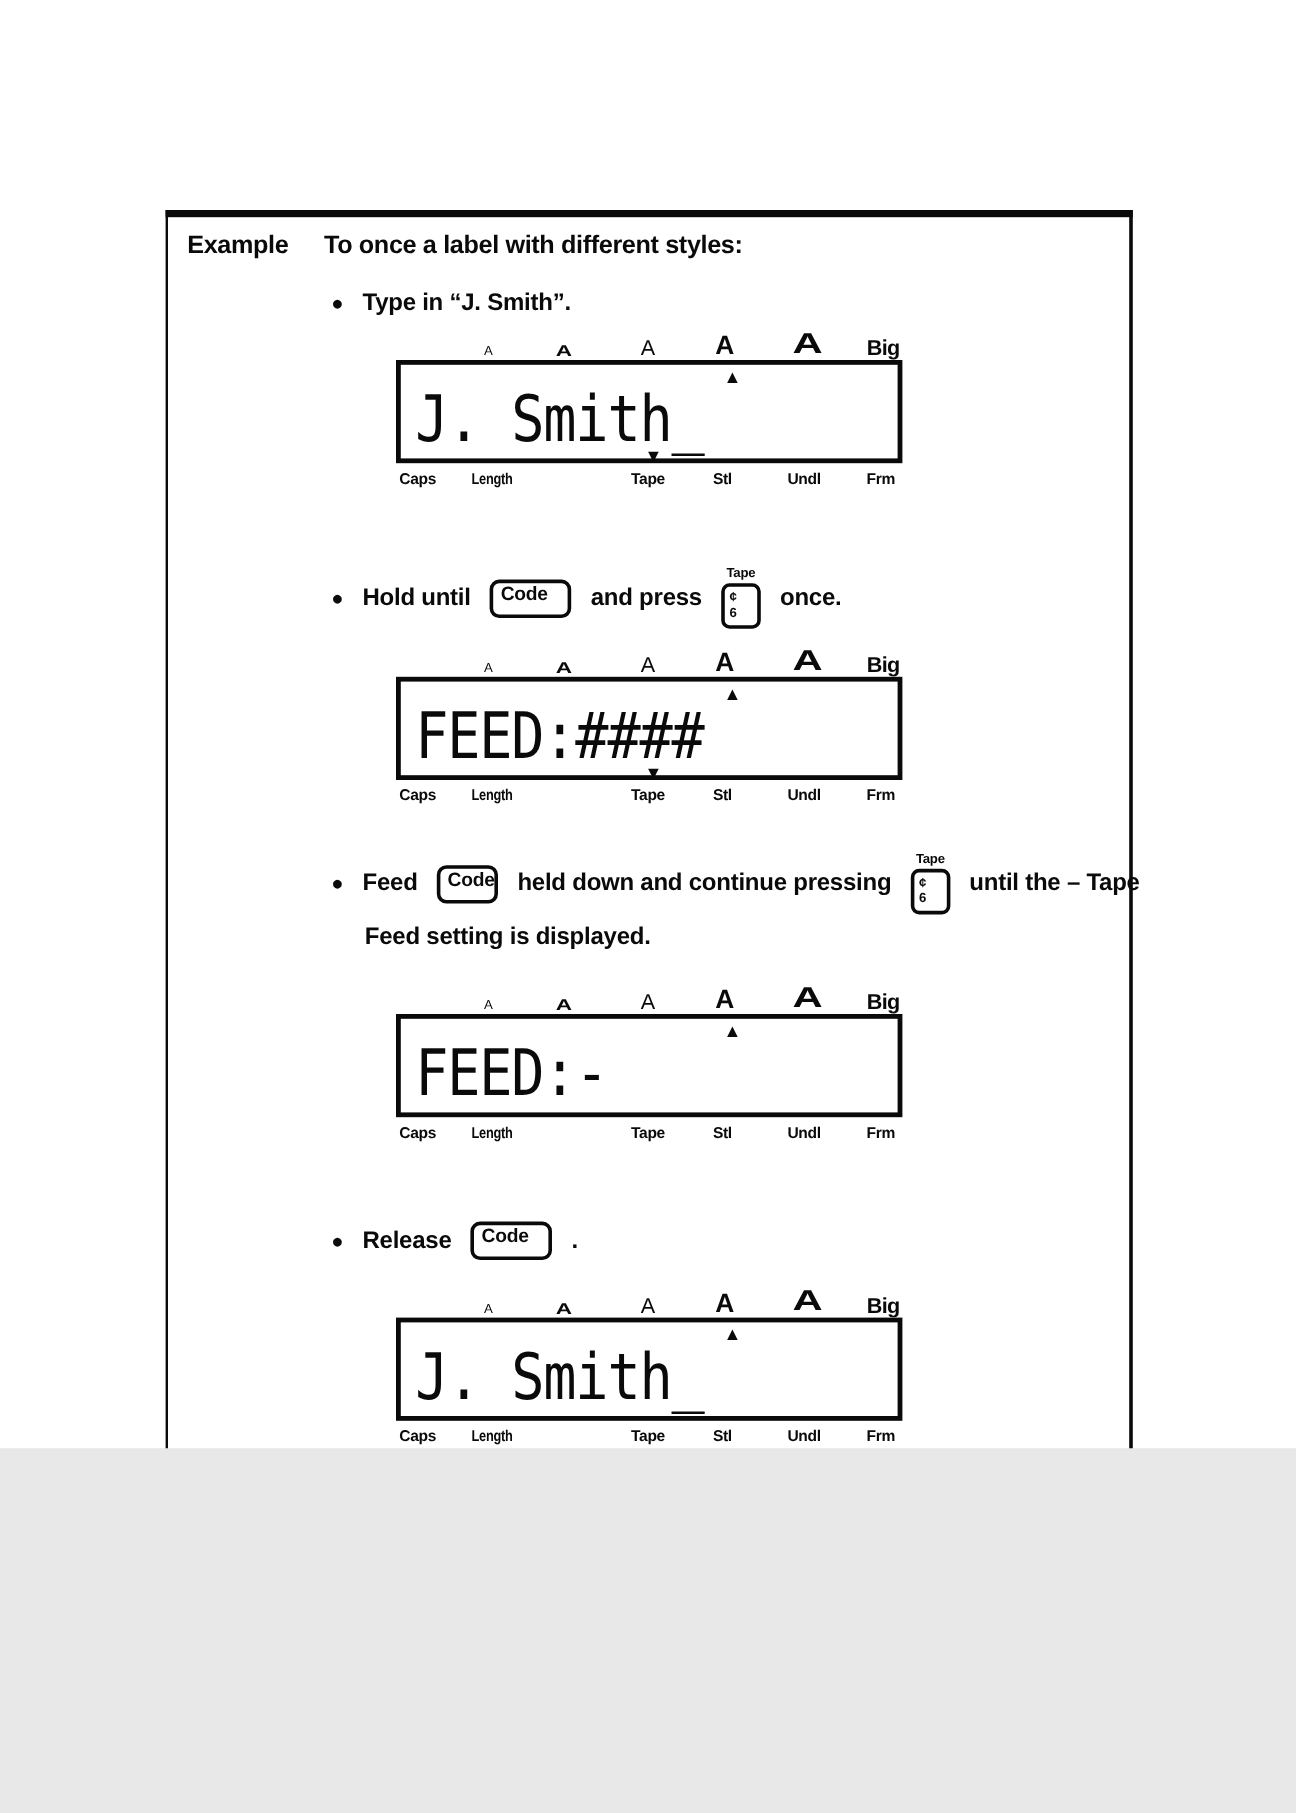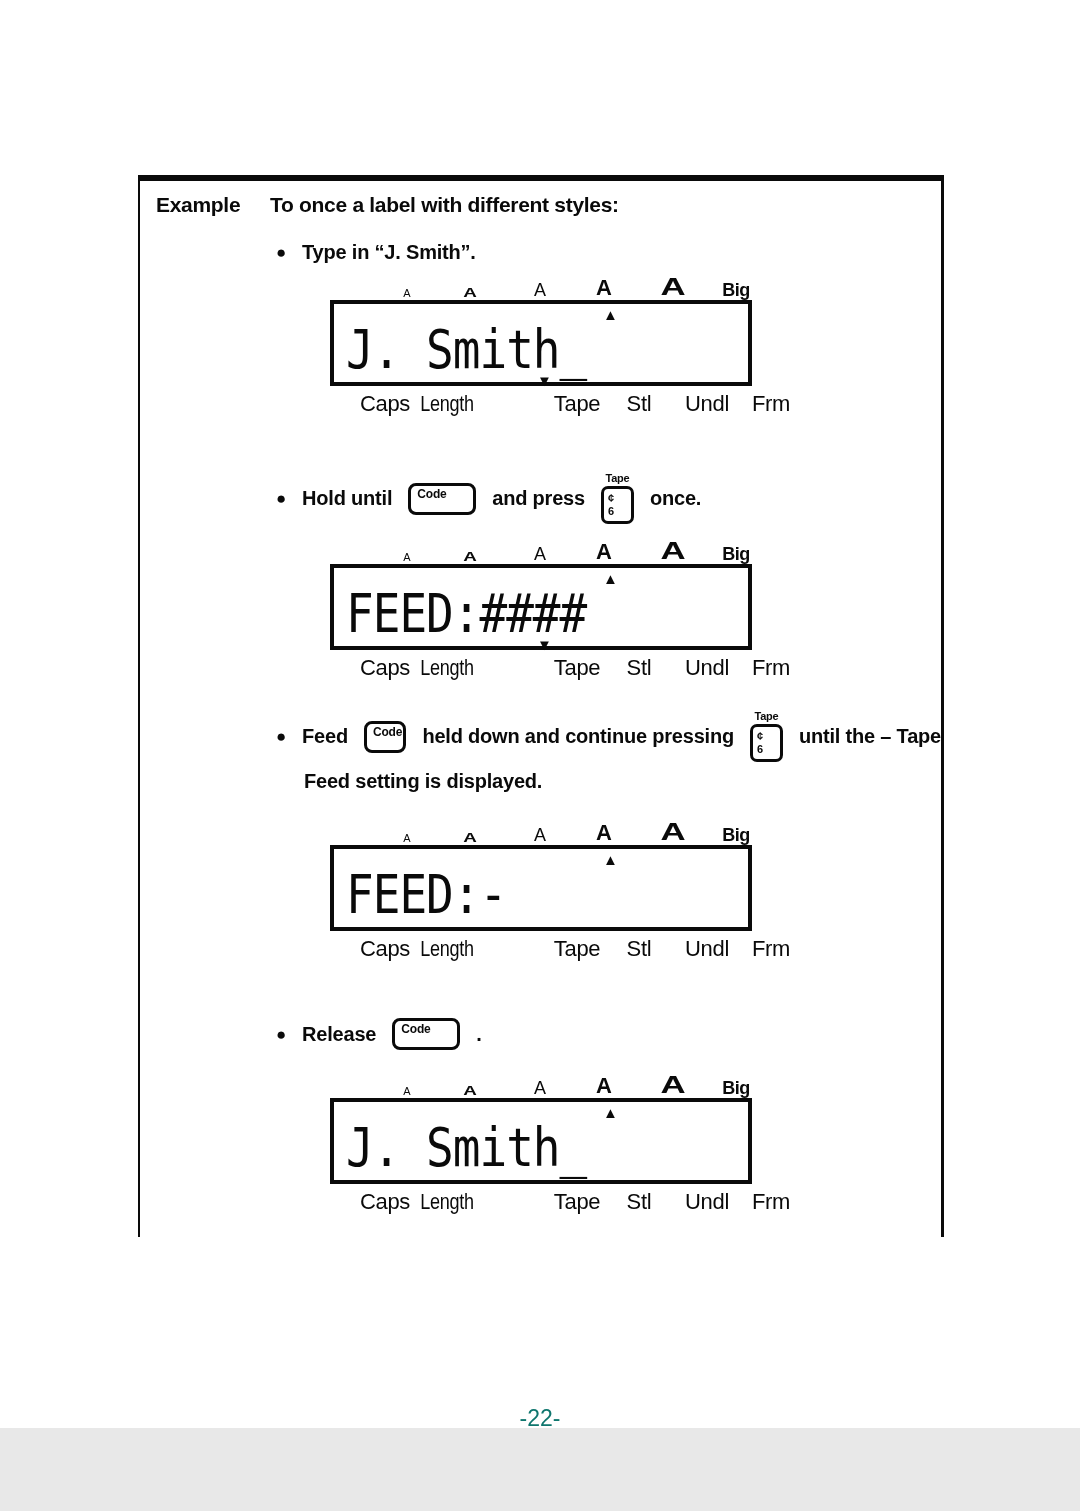--- a/index.html
+++ b/index.html
@@ -1,39 +1,39 @@
 <!DOCTYPE html>
 <html><head>
 <meta charset="utf-8">
 <style>
   * { margin:0; padding:0; box-sizing:border-box; }
   html,body { background:#e8e8e8; }
   .page {
-    position:relative; width:1080px; height:1428px; background:#ffffff;
+    position:relative; width:1080px; height:1207px; background:#ffffff;
     font-family:"Liberation Sans", sans-serif; color:#0a0a0a; overflow:hidden;
     margin:0 auto;
   }
   .frame {
     position:absolute; left:138px; top:175px; width:806px; height:1062px;
     border-top:6px solid #0a0a0a; border-left:2px solid #0a0a0a; border-right:3px solid #0a0a0a;
   }
   
   .header { display:flex; margin:12px 0 0 16px; }
   .header .ex-label { font-weight:bold; font-size:21px; width:114px; letter-spacing:-0.3px; }
   .header .ex-title { font-weight:bold; font-size:21px; letter-spacing:-0.3px; }
   
   .step { margin-left:136px; font-size:20px; font-weight:bold; letter-spacing:-0.2px; }
   .step .line1 { display:flex; align-items:center; gap:16px; }
   .bullet { font-size:17px; line-height:1; flex:0 0 auto; }
   .stext { white-space:nowrap; }
   .line2 { margin-left:28px; margin-top:8px; }
   
   .code-key {
     display:inline-block; border:3px solid #0a0a0a; border-radius:8px;
-    width:68px; height:32px; font-size:12px; font-weight:bold;
+    width:68px; height:32px; font-size:16px; font-weight:bold;
     padding:2px 0 0 6px; line-height:1; background:#fff;
   }
   .tape-key { display:inline-flex; flex-direction:column; align-items:center; }
   .tape-key .tlabel { font-size:11px; font-weight:bold; line-height:1; margin-bottom:2px; }
   .tape-key .kbox {
     border:3px solid #0a0a0a; border-radius:7px; width:33px; height:38px;
     display:flex; flex-direction:column; justify-content:center;
     padding-left:4px; font-size:11px; font-weight:bold; line-height:1.2; background:#fff;
   }
   
@@ -50,21 +50,21 @@
   .screen { position:relative; width:422px; height:86px; border:4px solid #0a0a0a; background:#fff; }
   .lcd-text {
     position:absolute; left:12px; bottom:6px;
     font-family:"DejaVu Sans Mono", monospace; font-size:46px; line-height:1;
     transform:scaleY(1.16); transform-origin:left bottom; letter-spacing:-1px;
     white-space:pre;
   }
   .marker { position:absolute; font-size:15px; line-height:1; }
   .marker.up   { top:3px; left:269px; }
   .marker.down { bottom:-6px; left:203px; }
-  .status-row { position:relative; height:24px; margin-top:5px; font-size:22px; font-weight:normal; letter-spacing:-0.3px;margin-left:37px; }
+  .status-row { position:relative; height:24px; margin-top:5px; font-size:13px; font-weight:bold; letter-spacing:-0.3px; }
   .st { position:absolute; top:0; transform:translateX(-50%); line-height:1.2; }
   .s0 { left:18px; }
   .s1 { left:80px; transform:translateX(-50%) scaleX(0.82); }
   .s2 { left:210px; }
   .s3 { left:272px;text-align:center; }
   .s4 { left:340px; }
   .s5 { left:404px; }
   
   .mt-step1  { margin-top:24px; }
   .mt-panel1 { margin-top:6px; }

